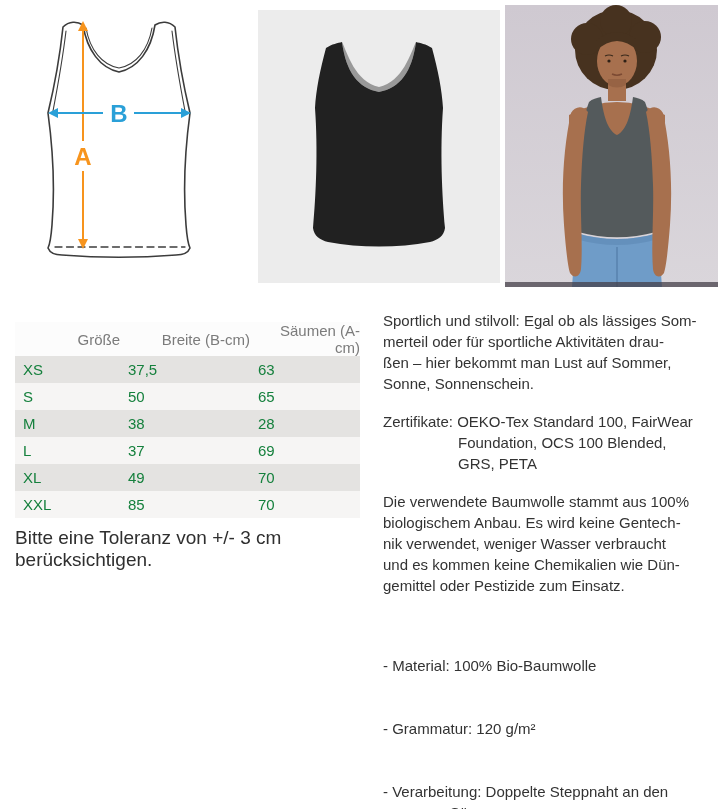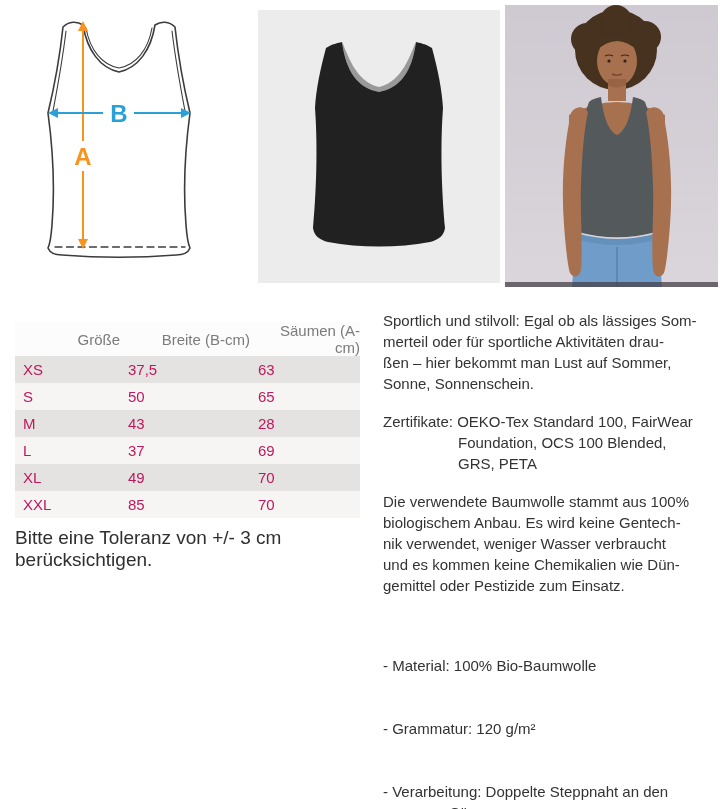--- a/index.html
+++ b/index.html
@@ -21,21 +21,21 @@
     font-size:15px;
   }
   table.size-table col.c1{width:105px;}
   table.size-table col.c2{width:130px;}
   table.size-table col.c3{width:110px;}
   table.size-table th{
     text-align:right;font-weight:400;color:#7b7b7b;
     height:27px;padding:0 0 0 8px;background:#fcfcfc;
   }
   table.size-table td{
-    color:#be185d;height:27px;padding:0 0 0 8px;margin-top:31px;
+    color:#15803d;height:27px;padding:0 0 0 8px;margin-top:31px;
   }
   table.size-table tbody tr:nth-child(odd) td{background:#e4e3e1;}
   table.size-table tbody tr:nth-child(even) td{background:#f6f5f4;}
 
   .tolerance{
     position:absolute;left:15px;top:527px;width:360px;
     font-size:19px;color:#2f2f2f;
   }
 
   .description{
@@ -191,21 +191,21 @@
       <td>37,5</td>
       <td>63</td>
     </tr>
     <tr>
       <td>S</td>
       <td>50</td>
       <td>65</td>
     </tr>
     <tr>
       <td>M</td>
-      <td>43</td>
+      <td>38</td>
       <td>28</td>
     </tr>
     <tr>
       <td>L</td>
       <td>37</td>
       <td>69</td>
     </tr>
     <tr>
       <td>XL</td>
       <td>49</td>

